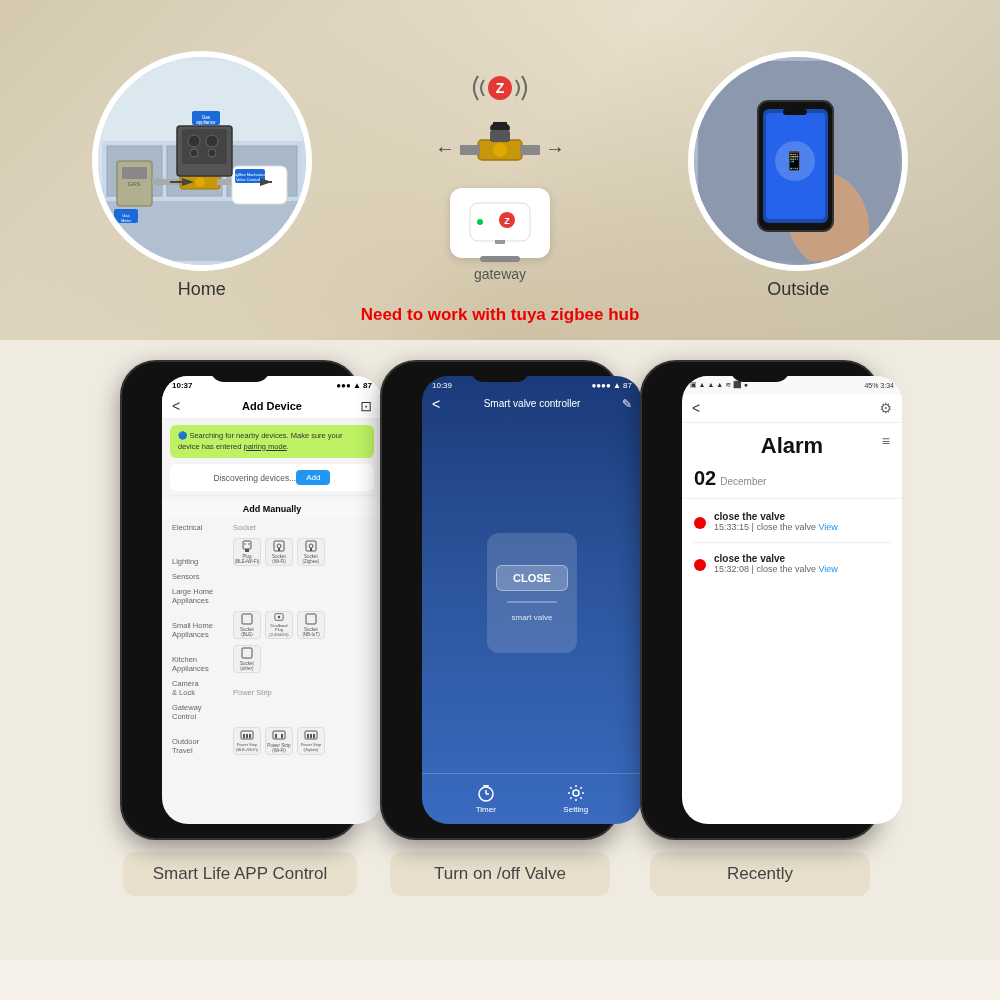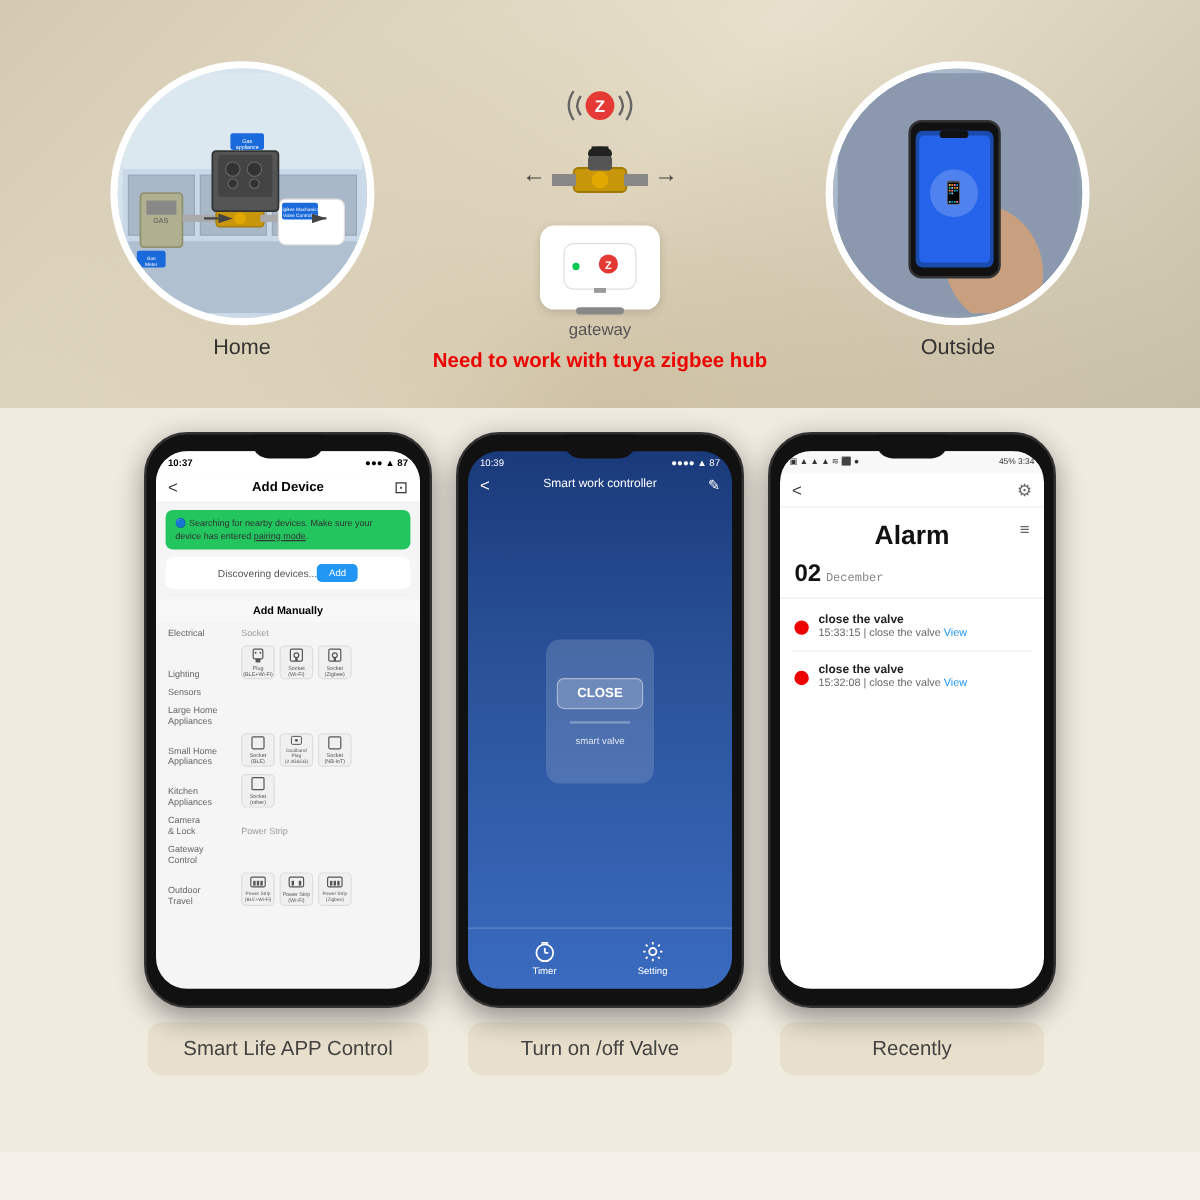--- a/index.html
+++ b/index.html
@@ -126,21 +126,21 @@
       font-size: 14px;
       color: #555;
     }
 
     .need-to-work {
       color: #e00;
       font-size: 17px;
       font-weight: bold;
       text-align: left;
       position: absolute;
-      bottom: 29px;
+      bottom: 15px;
       left: 50%;
       transform: translateX(-50%);
       z-index: 3;
       white-space: nowrap;
     }
 
     
     .bottom-section {
       width: 100%;
       height: 620px;
@@ -174,20 +174,21 @@
       box-shadow: 0 8px 24px rgba(0,0,0,0.4);
       border: 2px solid #333;
     }
 
     .phone-screen {
       width: 100%;
       height: 100%;
       border-radius: 26px;
       overflow: hidden;
       background: white;
+      margin-left: 32px;
     }
 
     .phone-notch {
       position: absolute;
       top: 0;
       left: 50%;
       transform: translateX(-50%);
       width: 60px;
       height: 20px;
       background: #111;
@@ -235,21 +236,21 @@
     }
 
     .p1-scan {
       position: absolute;
       right: 10px;
       font-size: 14px;
       color: #333;
     }
 
     .p1-searching {
-      background: #22c55e;
+      background: #bef264;
       margin: 6px 8px;
       padding: 6px 8px;
       border-radius: 6px;
       font-size: 7.5px;
       color: #333;
       line-height: 1.4;
     }
 
     .p1-discovering {
       background: white;
@@ -447,21 +448,20 @@
 
     .p3-day {
       font-size: 20px;
       font-weight: bold;
       color: #111;
     }
 
     .p3-month {
       font-size: 10px;
       color: #888;
-      font-family: Liberation Mono, monospace;
     }
 
     .p3-event {
       display: flex;
       align-items: center;
       padding: 8px 12px;
       gap: 8px;
     }
 
     .p3-dot {
@@ -809,21 +809,21 @@
     <div class="phone-container">
       <div class="phone">
         <div class="phone-notch"></div>
         <div class="phone-screen" style="background: linear-gradient(180deg, #1a3a7a 0%, #2a5298 40%, #3a6bc0 100%); display:flex; flex-direction:column; border-radius:26px; overflow:hidden;">
           <div class="p2-statusbar">
             <span>10:39</span>
             <span>●●●● ▲ 87</span>
           </div>
           <div class="p2-header">
             <span class="p2-back">&lt;</span>
-            <span class="p2-title">Smart work controller</span>
+            <span class="p2-title">Smart valve controller</span>
             <span class="p2-edit">✎</span>
           </div>
           <div style="flex:1; display:flex; align-items:center; justify-content:center;">
             <div class="p2-valve-box">
               <div class="p2-close-btn">CLOSE</div>
               <div style="width:50px; height:2px; background:rgba(255,255,255,0.3); margin:2px 0;"></div>
               <div class="p2-valve-label">smart valve</div>
             </div>
           </div>
           <div class="p2-footer">

